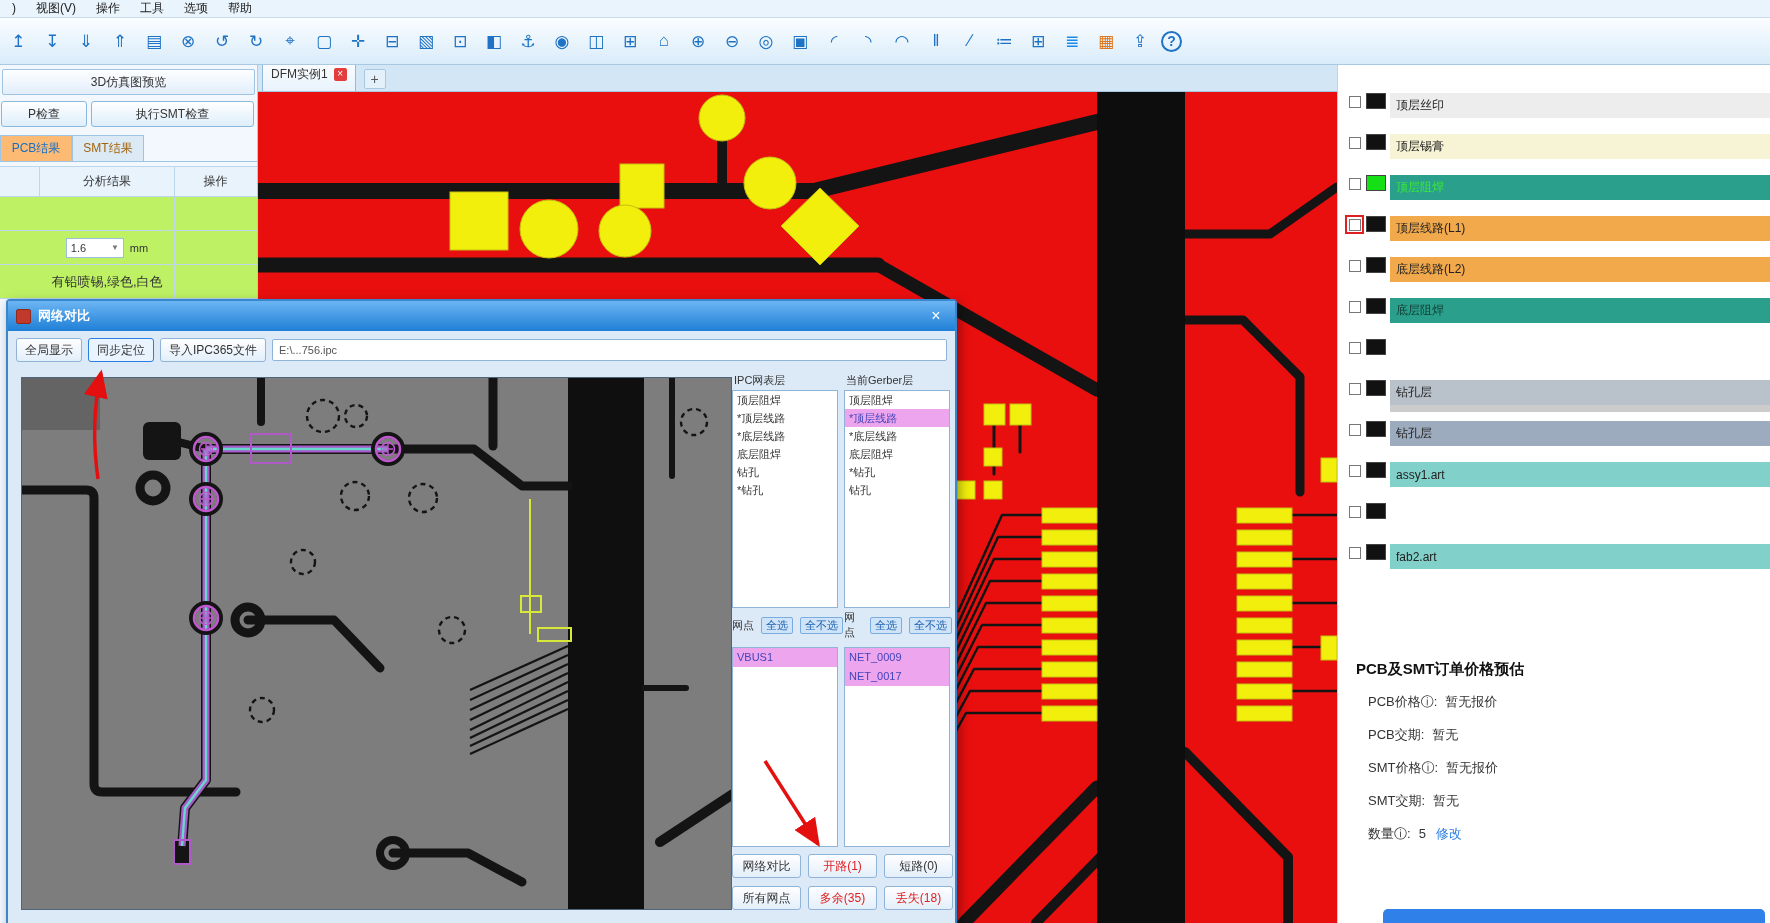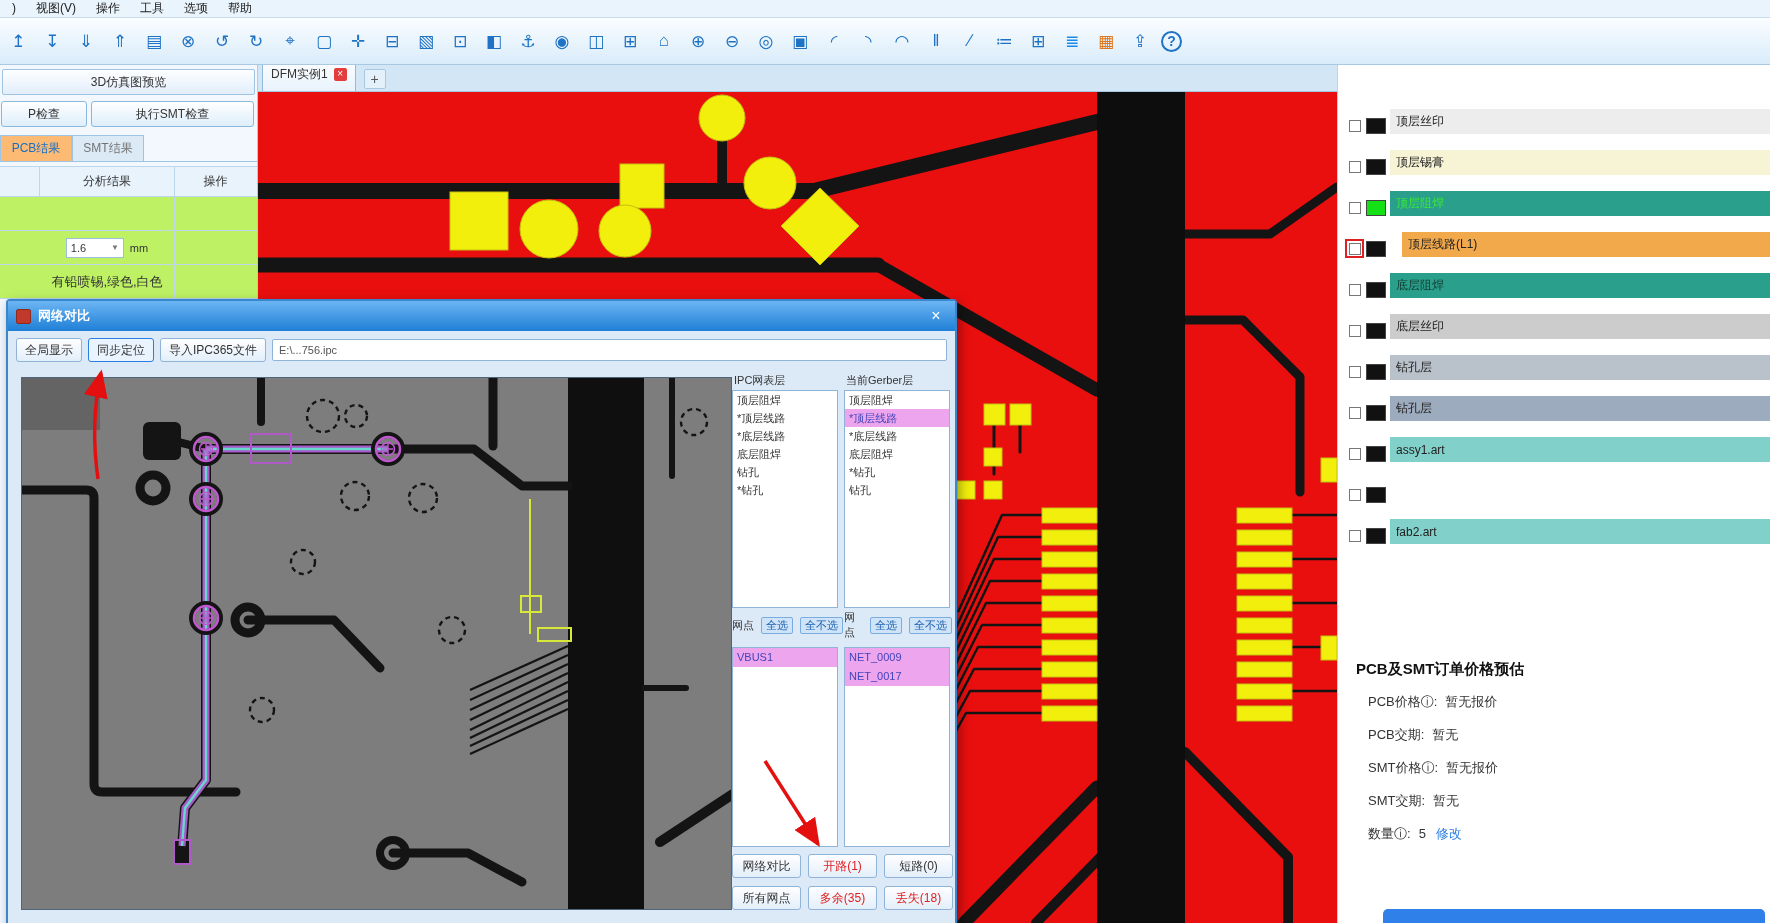--- a/index.html
+++ b/index.html
@@ -23,42 +23,42 @@
 .tab-plus{width:22px;height:20px;margin-left:8px;margin-bottom:2px;background:#e4f0fa;border:1px solid #a9c9e3;border-radius:2px;color:#555;text-align:center;line-height:18px;font-size:14px;cursor:pointer}
 
 
 .left-panel{position:absolute;left:0;top:65px;width:258px;height:858px;background:#f2f8fd;border-right:1px solid #b0cce4;z-index:3}
 .preview-header{margin:4px 2px 6px 2px;height:26px;background:linear-gradient(#fdfeff,#e2eefb);border:1px solid #9fc4e2;border-radius:2px;display:flex;align-items:center;justify-content:center;font-size:12px;color:#333}
 .check-btns{display:flex;gap:4px;padding:0 1px;margin-bottom:8px}
 .check-btn{height:26px;background:linear-gradient(#ffffff,#ddeefb);border:1px solid #8ab8dd;border-radius:3px;font-size:12px;color:#333;display:flex;align-items:center;justify-content:center;cursor:pointer}
 .check-btn.b1{width:86px}
 .check-btn.b2{width:163px}
 .result-tabs{display:flex;border-bottom:1px solid #9cc4e4}
-.result-tab{width:72px;height:26px;display:flex;align-items:center;justify-content:center;font-size:12px;color:#737373;background:#dceaf6;border:1px solid #9cc4e4;border-bottom:none;cursor:pointer}
+.result-tab{width:72px;height:26px;display:flex;align-items:center;justify-content:center;font-size:12px;color:#a16207;background:#dceaf6;border:1px solid #9cc4e4;border-bottom:none;cursor:pointer}
 .result-tab.active{background:#fdba74;color:#1a6fc0}
 .an-table{margin-top:4px;border-top:1px solid #bcd6ec}
 .an-row{display:flex;border-bottom:1px solid #bcd6ec;background:#bef264}
 .an-row.hdr{background:#e9f3fc;height:30px}
 .an-row:not(.hdr){height:34px}
 .an-cell{display:flex;align-items:center;justify-content:center;border-right:1px solid #bcd6ec;font-size:12px;color:#333;overflow:hidden}
 .an-c0{width:40px}
 .an-c1{width:135px}
 .an-c2{width:81px;border-right:none}
 .mini-select{width:58px;height:20px;border:1px solid #9cc0dc;background:#fff;display:flex;align-items:center;justify-content:space-between;padding:0 4px;font-size:11px;color:#333;cursor:pointer}
 .mini-select .caret{font-size:8px;color:#777}
 .unit-label{margin-left:6px;font-size:11px;color:#333}
 .finish-text{font-size:13px}
 
 
 .canvas{position:absolute;left:258px;top:92px;width:1079px;height:831px;overflow:hidden;background:#ea0f0f;z-index:2}
 
 
 .right-panel{position:absolute;left:1337px;top:65px;width:433px;height:858px;background:#fff;border-left:1px solid #b8d4ea;z-index:3}
 .layer-list{position:absolute;left:8px;top:28px;right:0}
-.layer-row{display:flex;align-items:flex-end;height:41px}
+.layer-row{display:flex;align-items:flex-start;height:41px}
 .cb-wrap{width:17px;height:17px;display:flex;align-items:center;justify-content:center}
 .layer-row.sel .cb-wrap{outline:2px solid #e02020;outline-offset:-1px}
 .layer-cb{width:12px;height:12px;border:1px solid #777;background:#fff;cursor:pointer}
 .layer-swatch{width:20px;height:16px;border:1px solid #444;margin:0 4px 0 3px;cursor:pointer}
 .layer-label{flex:1;height:25px;display:flex;align-items:center;padding-left:6px;font-size:12px;cursor:pointer;white-space:nowrap}
 .price-panel{position:absolute;left:0;top:595px;right:0}
 .price-title{font-size:15px;font-weight:bold;color:#111;padding-left:18px;margin-bottom:6px}
 .price-row{display:flex;align-items:center;padding-left:30px;height:33px;font-size:13px;color:#333}
 .price-label{margin-right:8px}
 .price-link{color:#2a7de1;margin-left:10px;cursor:pointer}
@@ -335,23 +335,30 @@
           </span>
           <span class="layer-swatch" style="background: rgb(21, 224, 21);"></span>
           <span class="layer-label" style="background: rgb(42, 160, 140); color: rgb(56, 232, 56);">顶层阻焊</span>
         </div>
 
         <div class="layer-row sel">
           <span class="cb-wrap">
             <span class="layer-cb"></span>
           </span>
           <span class="layer-swatch" style="background: rgb(17, 17, 17);"></span>
-          <span class="layer-label" style="background: rgb(242, 169, 76); color: rgb(34, 34, 34); margin-left: 12px;">顶层线路(L1)</span>
-        </div>
-
+          <span class="layer-label" style="background: rgb(242, 169, 76); color: rgb(34, 34, 34);">顶层线路(L1)</span>
+        </div>
+
+        <div class="layer-row">
+          <span class="cb-wrap">
+            <span class="layer-cb"></span>
+          </span>
+          <span class="layer-swatch" style="background: rgb(17, 17, 17);"></span>
+          <span class="layer-label" style="background: rgb(242, 169, 76); color: rgb(34, 34, 34);">底层线路(L2)</span>
+        </div>
 
         <div class="layer-row">
           <span class="cb-wrap">
             <span class="layer-cb"></span>
           </span>
           <span class="layer-swatch" style="background: rgb(17, 17, 17);"></span>
           <span class="layer-label" style="background: rgb(42, 160, 140); color: rgb(17, 60, 50);">底层阻焊</span>
         </div>
 
         <div class="layer-row">

